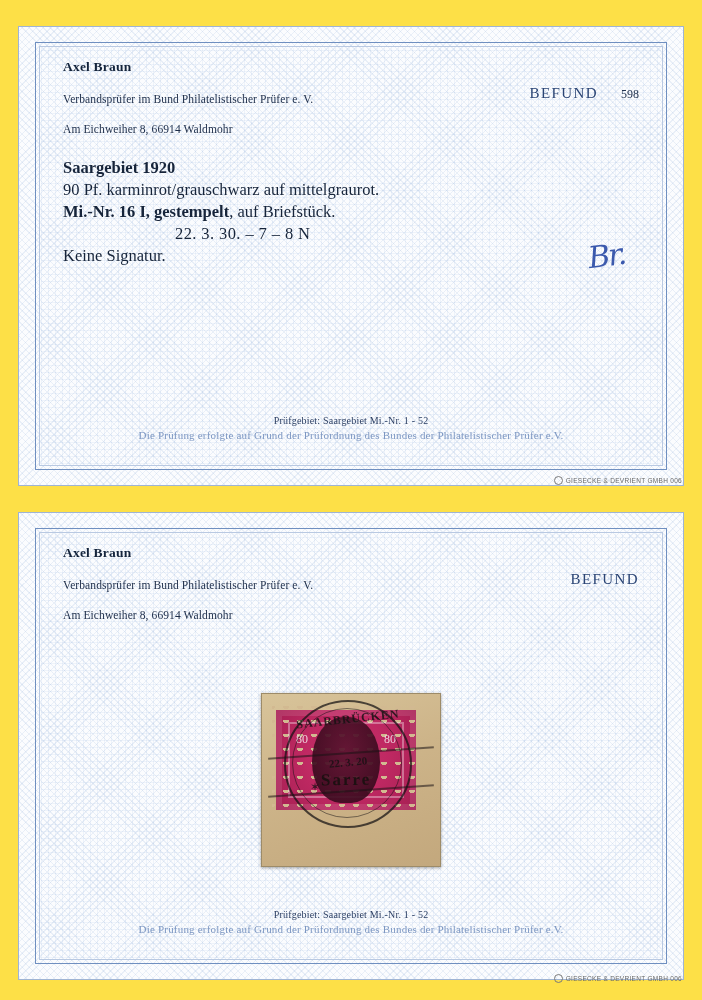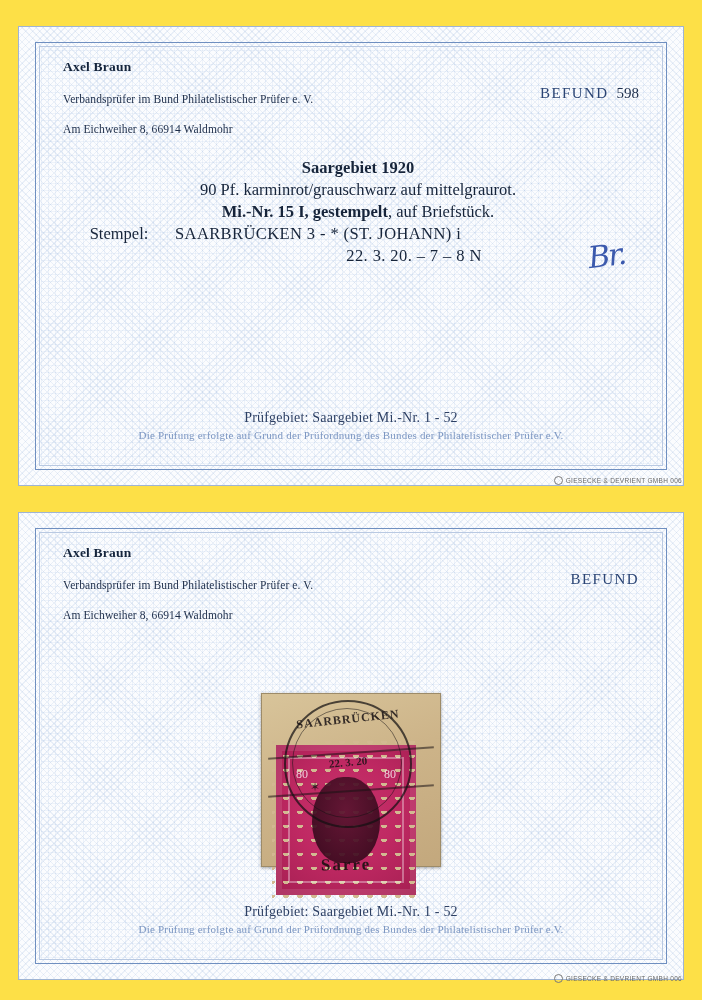--- a/index.html
+++ b/index.html
@@ -70,34 +70,34 @@
     color: #1c2c48;
     margin-top: 18px;
     letter-spacing: .1px;
   }
   .befund-row {
     position: absolute;
     right: 14px;
     top: 26px;
     display: flex;
     align-items: baseline;
-    gap: 8px;
+    gap: 23px;
   }
   .befund-label {
     font-size: 15px;
     letter-spacing: 1.4px;
     color: #2a4474;
   }
   .befund-number {
-    font-size: 15px;
+    font-size: 12px;
     color: #21324f;
   }
 
   
-  .body-block { margin-top: 22px; text-align: center; }
+  .body-block { margin-top: 22px; }
   .line {
     font-size: 16.5px;
     line-height: 22px;
     color: #16243a;
     white-space: nowrap;
   }
   .line.bold { font-weight: bold; }
   .b { font-weight: bold; }
   .stempel-row { display: flex; }
   .stempel-label { width: 112px; flex: 0 0 112px; }
@@ -119,21 +119,21 @@
     opacity: .85;
   }
 
   
   .cert-footer {
     position: absolute;
     left: 40px; right: 40px;
     text-align: center;
   }
   .cert-footer .f1 {
-    font-size: 14px;
+    font-size: 10px;
     color: #2c3f63;
     letter-spacing: .2px;
   }
   .cert-footer .f2 {
     font-size: 11px;
     color: #7d97c2;
     letter-spacing: .2px;
     margin-top: 3px;
   }
 
@@ -170,25 +170,24 @@
     height: 172px;
     background: linear-gradient(160deg, #d8c49a 0%, #cdb489 45%, #c3a87d 100%);
     border: 1px solid #9d8b68;
     position: relative;
     box-shadow: 0 1px 3px rgba(0,0,0,.35);
   }
   .stamp {
     position: absolute;
     left: 14px; top: 16px;
     width: 140px;
-    height: 150px;
+    height: 100px;
     background:
       radial-gradient(circle at 50% 45%, #c4346b 0%, #c02963 45%, #a51f52 100%);
     box-shadow: inset 0 0 0 6px rgba(255,255,255,0.10);
-    margin-top: 35px;
   }
   .stamp::before {
     
     content: "";
     position: absolute;
     left: -4px; top: -4px; right: -4px; bottom: -4px;
     background:
       radial-gradient(circle at 0 0, rgba(210,185,145,1) 3px, rgba(0,0,0,0) 3.5px) 0 0/14px 14px,
       radial-gradient(circle at 100% 0, rgba(210,185,145,1) 3px, rgba(0,0,0,0) 3.5px) 0 0/14px 14px;
     pointer-events: none;
@@ -310,30 +309,27 @@
 
       <div class="befund-row">
         <span class="befund-label">BEFUND</span>
         <span class="befund-number">598</span>
       </div>
 
       <div class="body-block">
         <div class="line bold">Saargebiet 1920</div>
         <div class="line">90 Pf. karminrot/grauschwarz auf mittelgraurot.</div>
 
-        <div class="line"><span class="b">Mi.-Nr. 15 I, gestempelt</span><span>, auf Briefstück.</span></div>
-
-        <div class="line stempel-row">
-          <span class="stempel-label">Stempel:</span>
-          <span class="stempel-val">SAARBRÜCKEN 3 - * (ST. JOHANN) i</span>
+        <div class="line"><span class="b">Mi.-Nr. 16 I, gestempelt</span><span>, auf Briefstück.</span></div>
+
+        <div class="line">
+          <span class="stempel-val2">22. 3. 30. – 7 – 8 N</span>
         </div>
-        <div class="line">
-          <span class="stempel-val2">22. 3. 20. – 7 – 8 N</span>
-        </div>
-
+
+        <div class="line">Keine Signatur.</div>
 
         <div class="signature">Br.</div>
       </div>
     </div>
 
     <div class="cert-footer" style="bottom: 44px;">
       <div class="f1">Prüfgebiet: Saargebiet Mi.-Nr. 1 - 52</div>
       <div class="f2">Die Prüfung erfolgte auf Grund der Prüfordnung des Bundes der Philatelistischer Prüfer e.V.</div>
     </div>
   </div>

